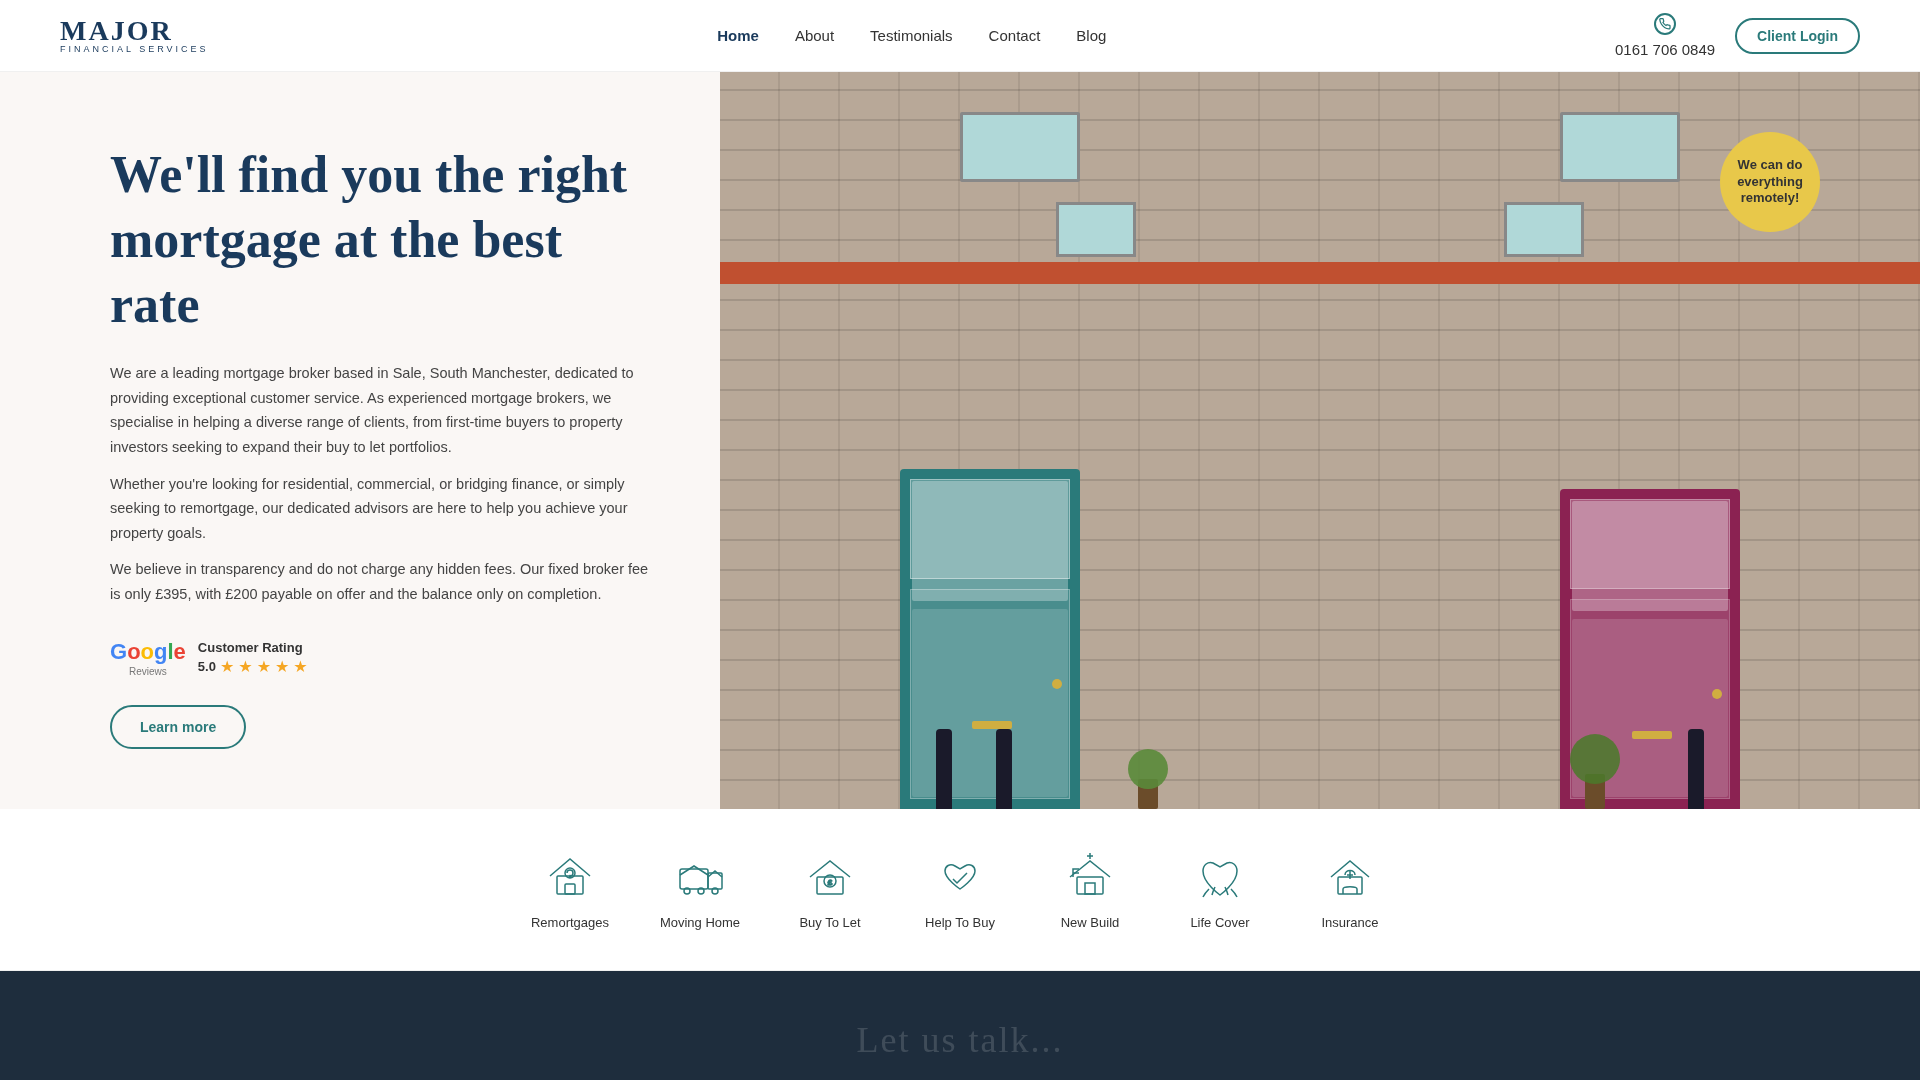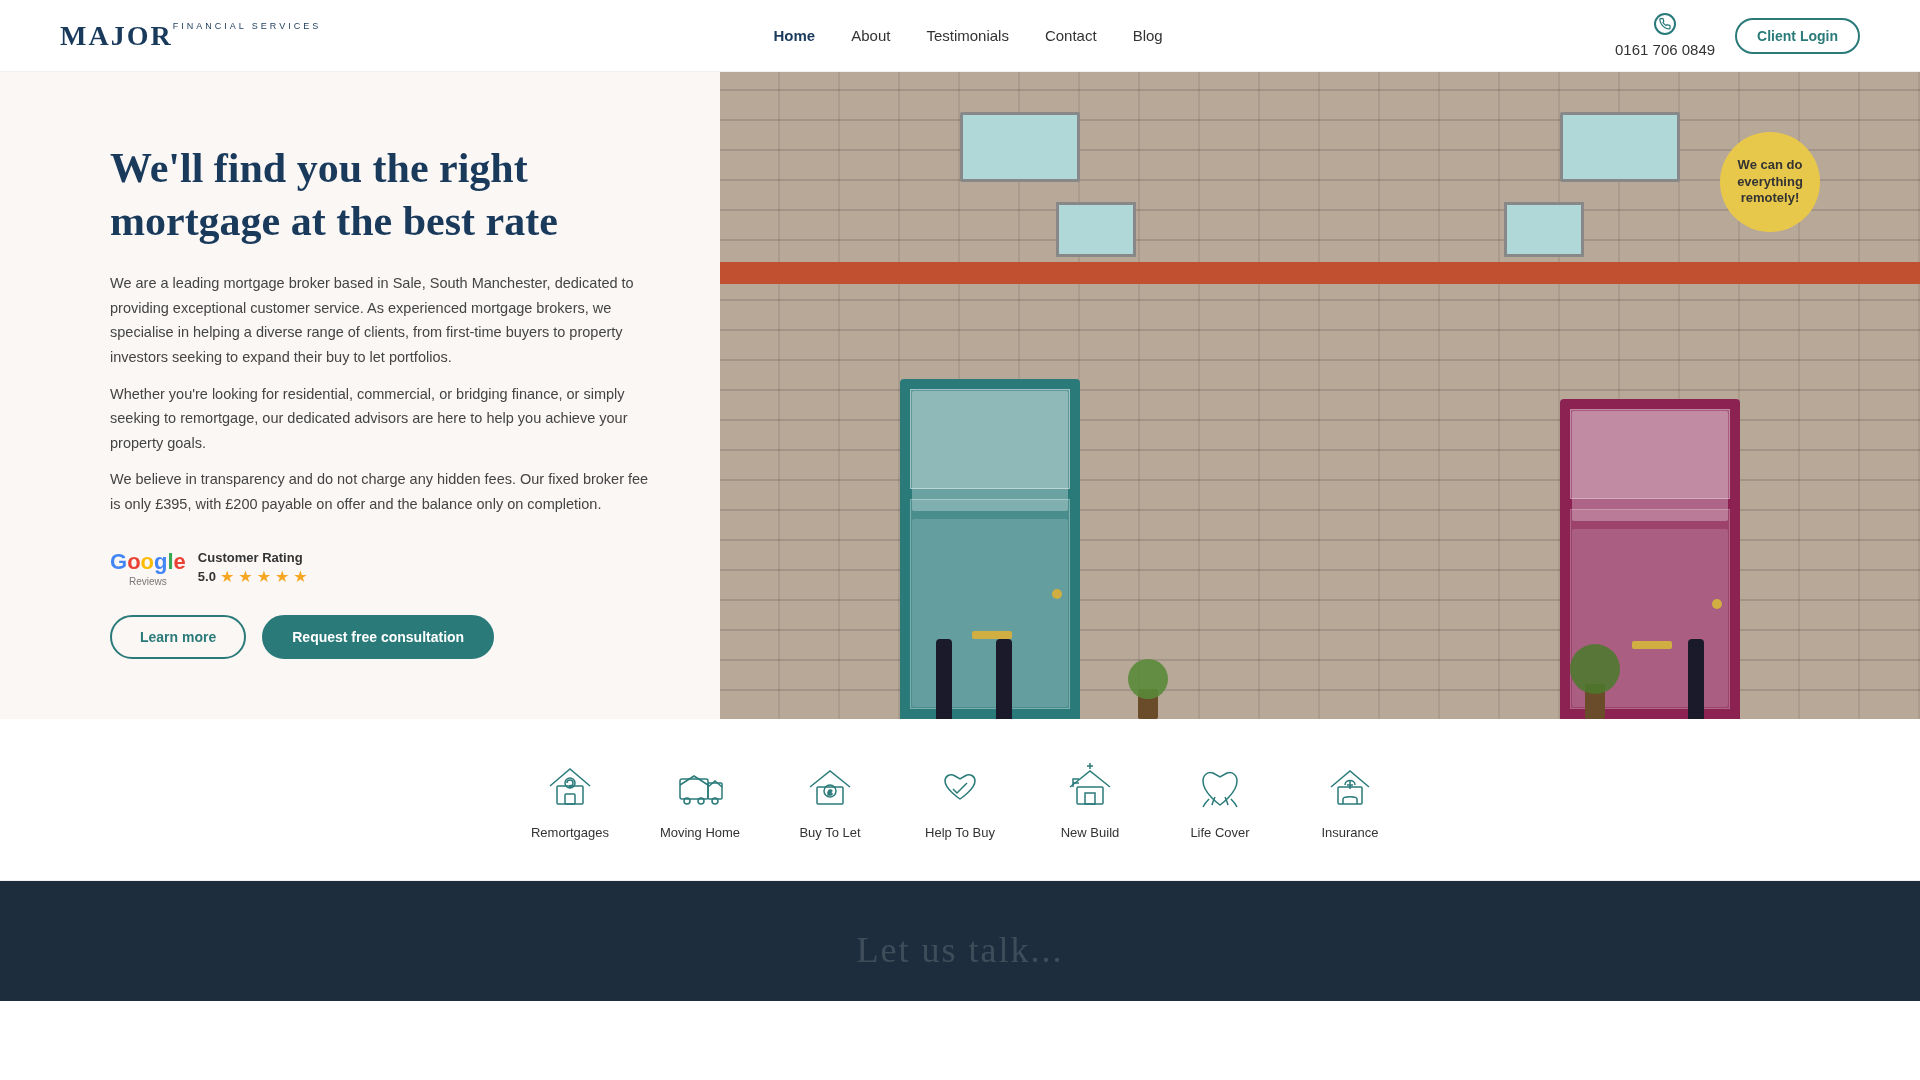--- a/index.html
+++ b/index.html
@@ -10,20 +10,21 @@
       display: flex;
       align-items: center;
       justify-content: space-between;
       padding: 0 60px;
       height: 72px;
       background: #fff;
       border-bottom: 1px solid #f0f0f0;
     }
     .nav-logo {
       display: flex;
+      flex-direction: column;
       line-height: 1;
     }
     .nav-logo .logo-major {
       font-size: 28px;
       font-weight: 700;
       color: #1a3a5c;
       letter-spacing: 2px;
       font-family: 'Georgia', serif;
     }
     .nav-logo .logo-sub {
@@ -93,21 +94,21 @@
     .hero-left {
       flex: 0 0 720px;
       padding: 70px 60px 60px 110px;
       display: flex;
       flex-direction: column;
       justify-content: center;
       background: #faf7f5;
     }
     .hero-title {
       font-family: 'Georgia', serif;
-      font-size: 42px;
+      font-size: 52px;
       color: #1a3a5c;
       line-height: 1.25;
       font-weight: 700;
       margin-bottom: 24px;
     }
     .hero-body {
       font-family: Arial, sans-serif;
       font-size: 14.5px;
       color: #444;
       line-height: 1.7;
@@ -388,21 +389,20 @@
           <span class="star">★</span>
           <span class="star">★</span>
           <span class="star">★</span>
           <span class="star">★</span>
         </div>
       </div>
     </div>
 
     <div class="hero-buttons">
       <button class="btn-learn-more">Learn more</button>
-      <button class="btn-consult">Request free consultation</button>
     </div>
   </div>
 
   <div class="hero-right">
     <div class="hero-image-placeholder">
       <div class="brick-wall"></div>
 
       <div style="position:absolute;top:40px;left:20%;width:120px;height:70px;background:#b0d8d8;border:3px solid #888;border-radius:2px;"></div>
       <div style="position:absolute;top:40px;right:20%;width:120px;height:70px;background:#b0d8d8;border:3px solid #888;border-radius:2px;"></div>
 

